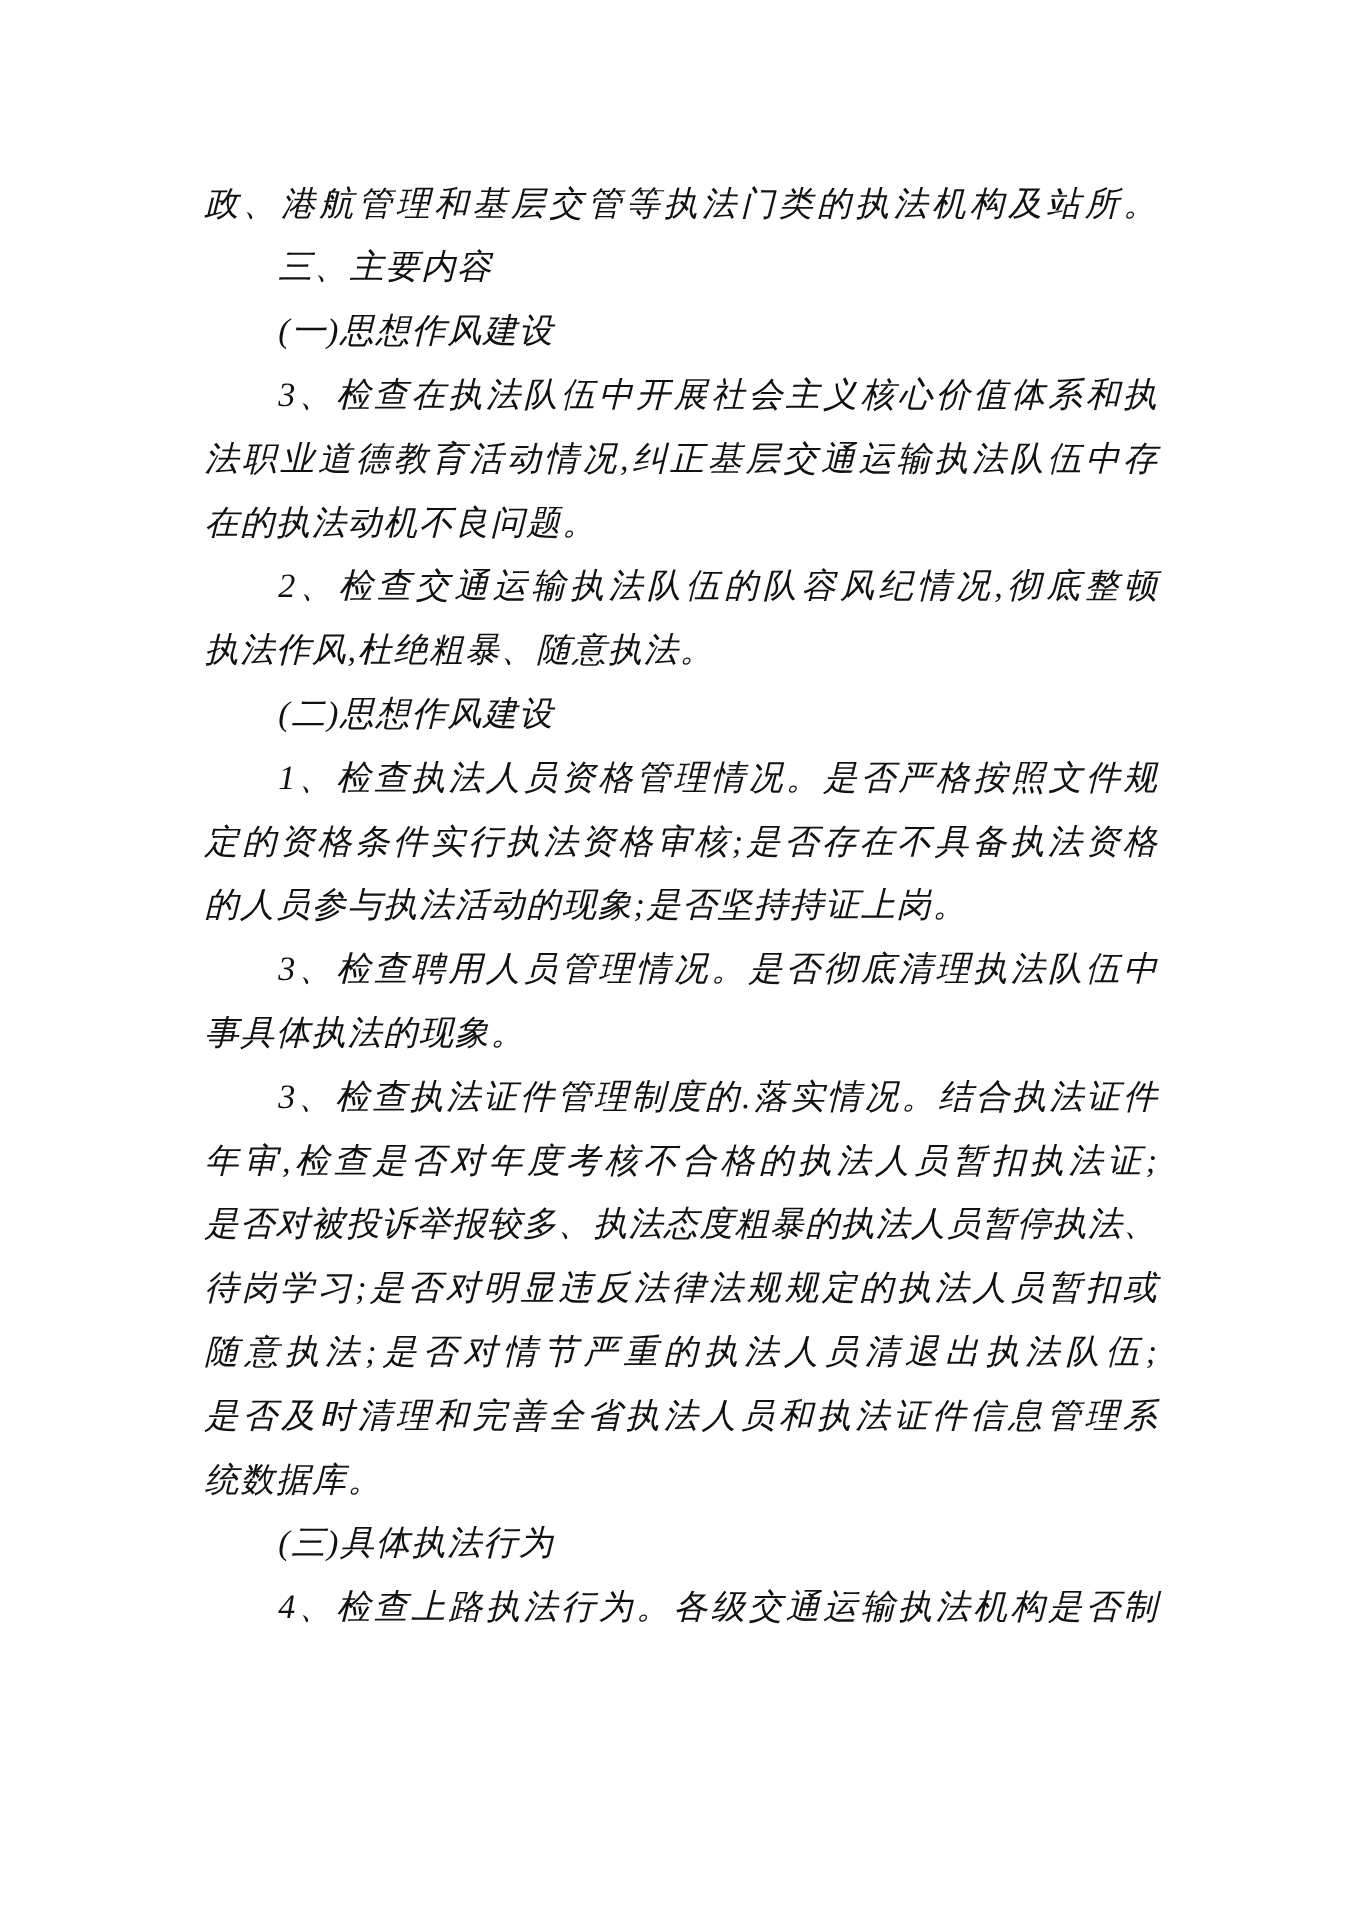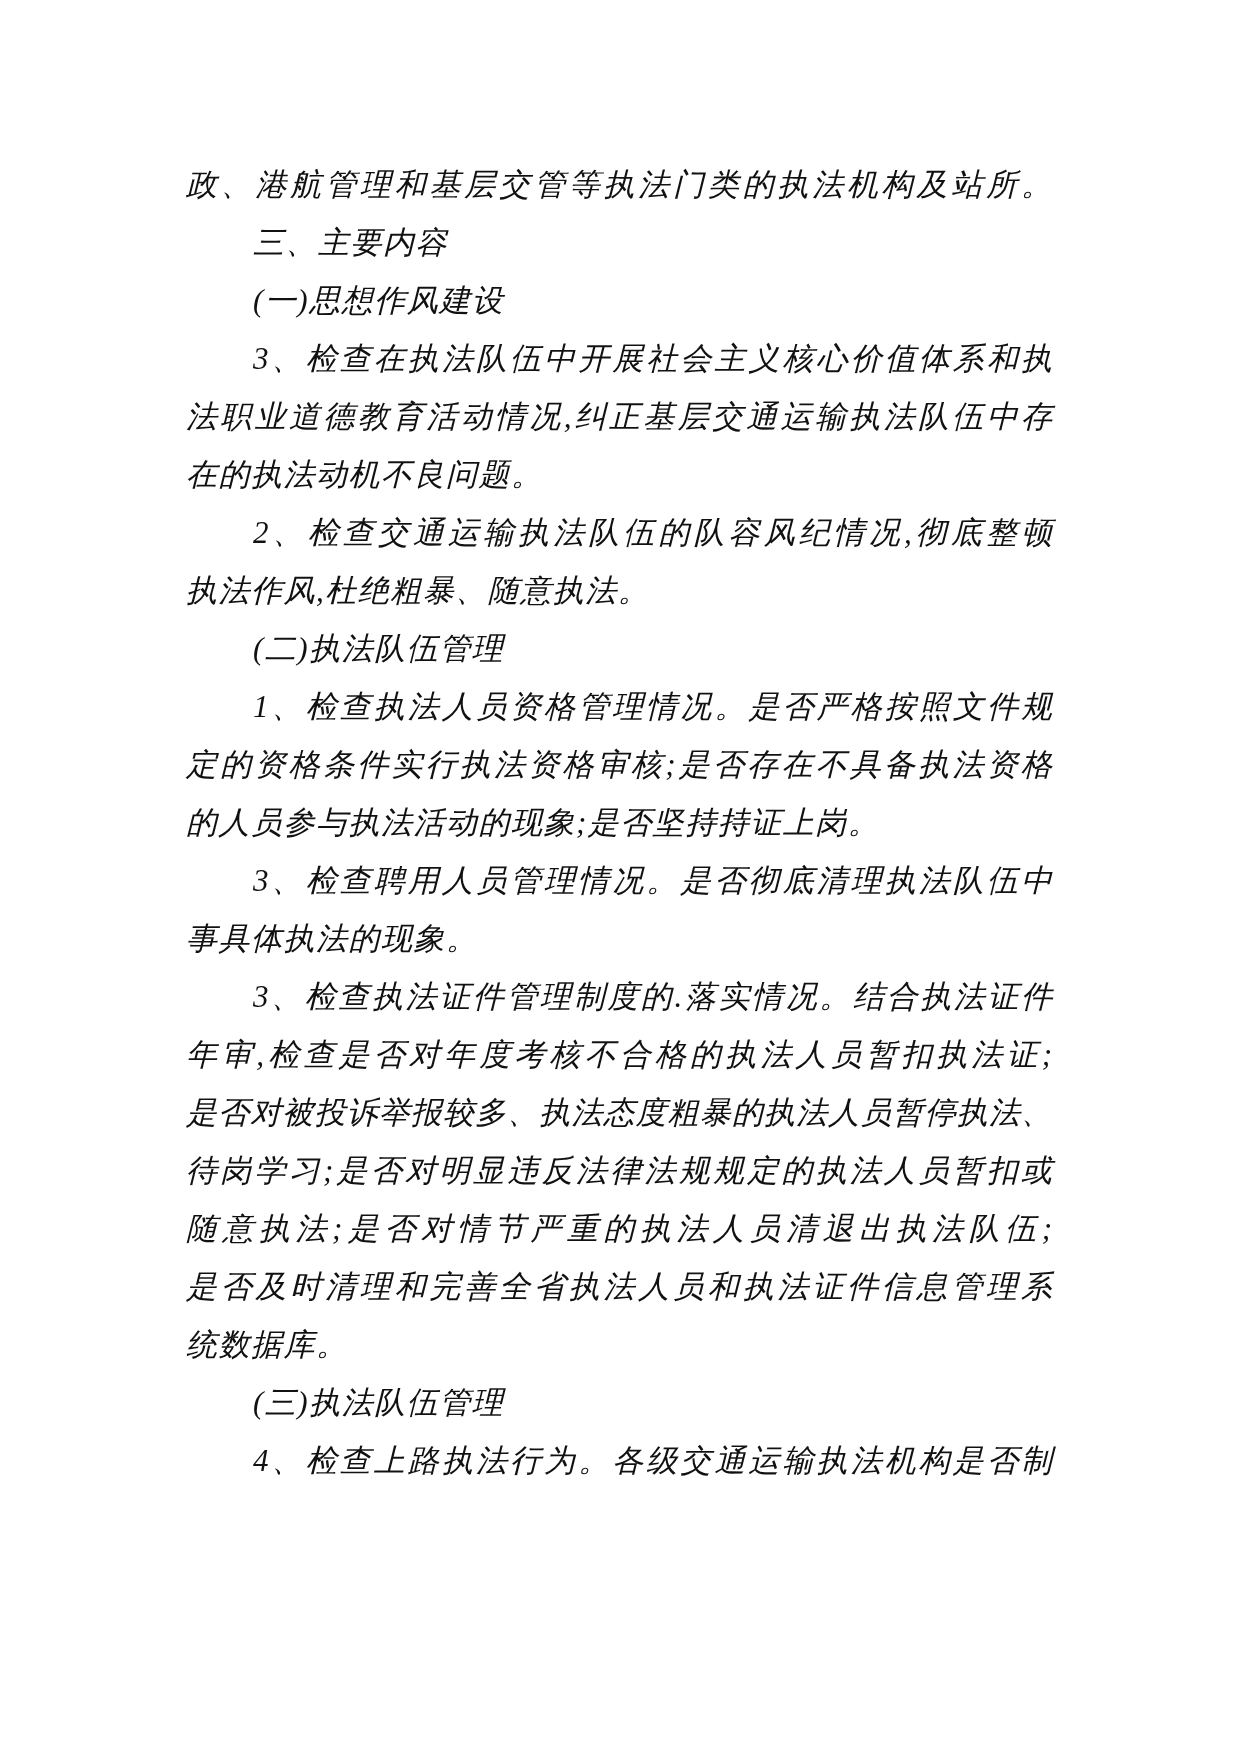--- a/index.html
+++ b/index.html
@@ -48,29 +48,29 @@
 <div class="page">
   <div class="doc">
       <div class="line fill">政、港航管理和基层交管等执法门类的执法机构及站所。</div>
       <div class="line indent">三、主要内容</div>
       <div class="line indent">(一)思想作风建设</div>
       <div class="line indent fill">3、检查在执法队伍中开展社会主义核心价值体系和执</div>
       <div class="line fill">法职业道德教育活动情况,纠正基层交通运输执法队伍中存</div>
       <div class="line">在的执法动机不良问题。</div>
       <div class="line indent fill">2、检查交通运输执法队伍的队容风纪情况,彻底整顿</div>
       <div class="line">执法作风,杜绝粗暴、随意执法。</div>
-      <div class="line indent">(二)执法队伍管理</div>
+      <div class="line indent">(二)思想作风建设</div>
       <div class="line indent fill">1、检查执法人员资格管理情况。是否严格按照文件规</div>
       <div class="line fill">定的资格条件实行执法资格审核;是否存在不具备执法资格</div>
       <div class="line">的人员参与执法活动的现象;是否坚持持证上岗。</div>
       <div class="line indent fill">3、检查聘用人员管理情况。是否彻底清理执法队伍中</div>
       <div class="line">事具体执法的现象。</div>
       <div class="line indent fill">3、检查执法证件管理制度的.落实情况。结合执法证件</div>
       <div class="line fill">年审,检查是否对年度考核不合格的执法人员暂扣执法证;</div>
       <div class="line fill">是否对被投诉举报较多、执法态度粗暴的执法人员暂停执法、</div>
       <div class="line fill">待岗学习;是否对明显违反法律法规规定的执法人员暂扣或</div>
       <div class="line fill">随意执法;是否对情节严重的执法人员清退出执法队伍;</div>
       <div class="line fill">是否及时清理和完善全省执法人员和执法证件信息管理系</div>
       <div class="line">统数据库。</div>
-      <div class="line indent">(三)执法队伍管理</div>
+      <div class="line indent">(三)具体执法行为</div>
       <div class="line indent fill">4、检查上路执法行为。各级交通运输执法机构是否制</div>
     </div>
 </div>
 
 </body></html>

